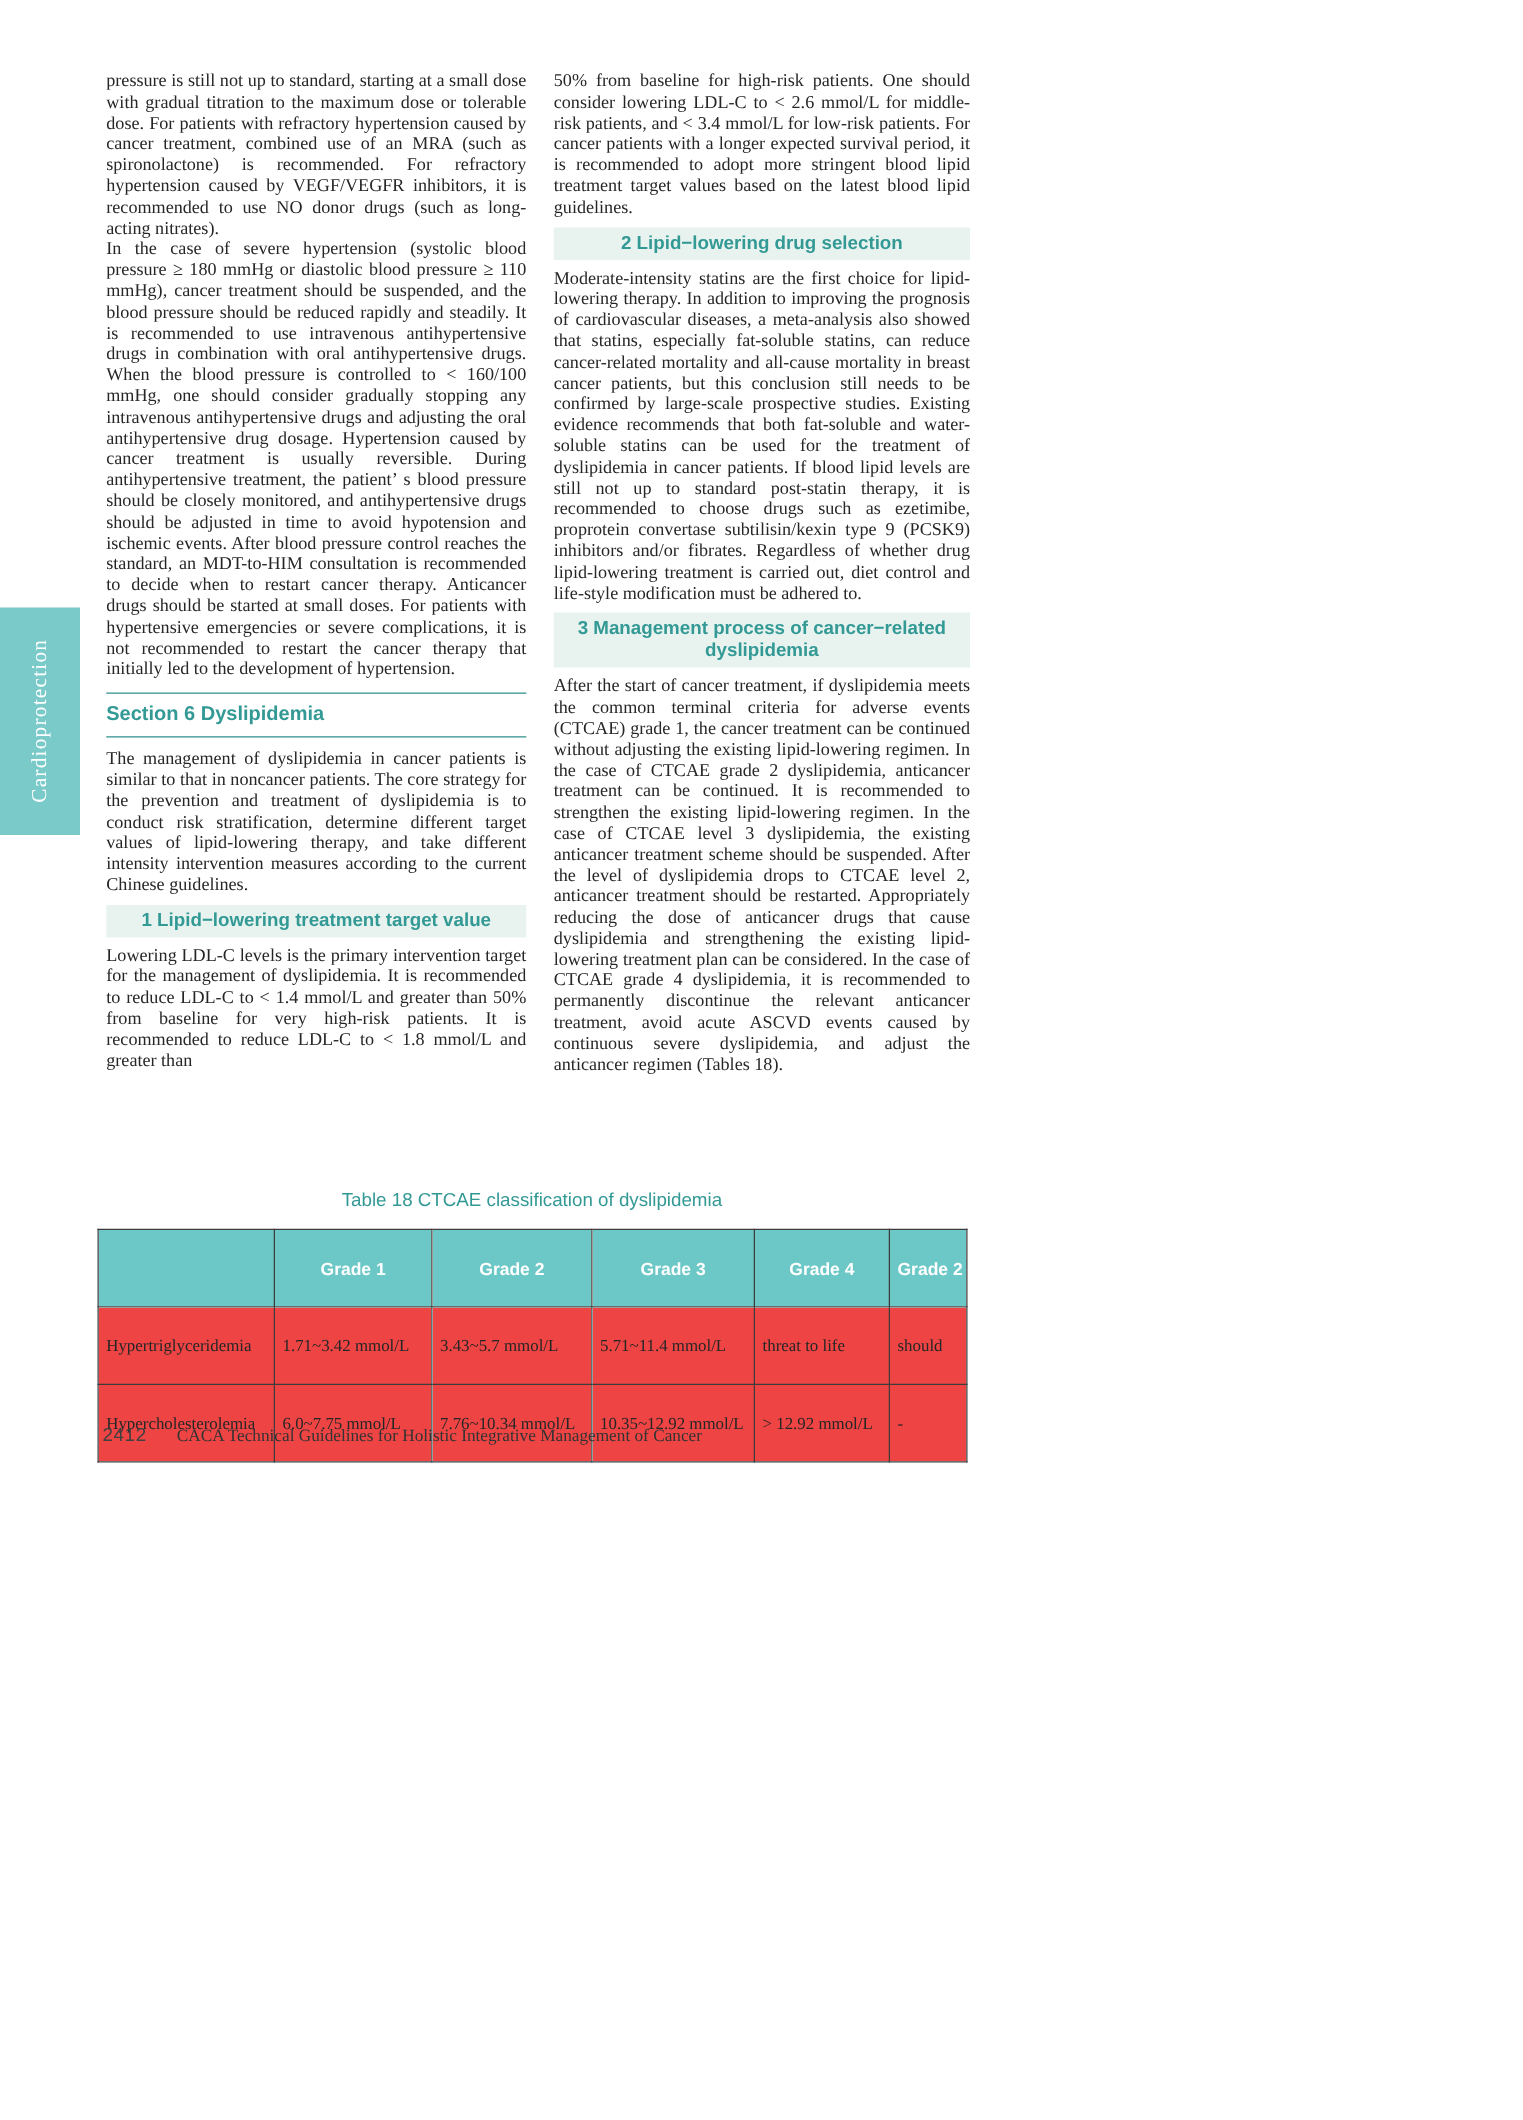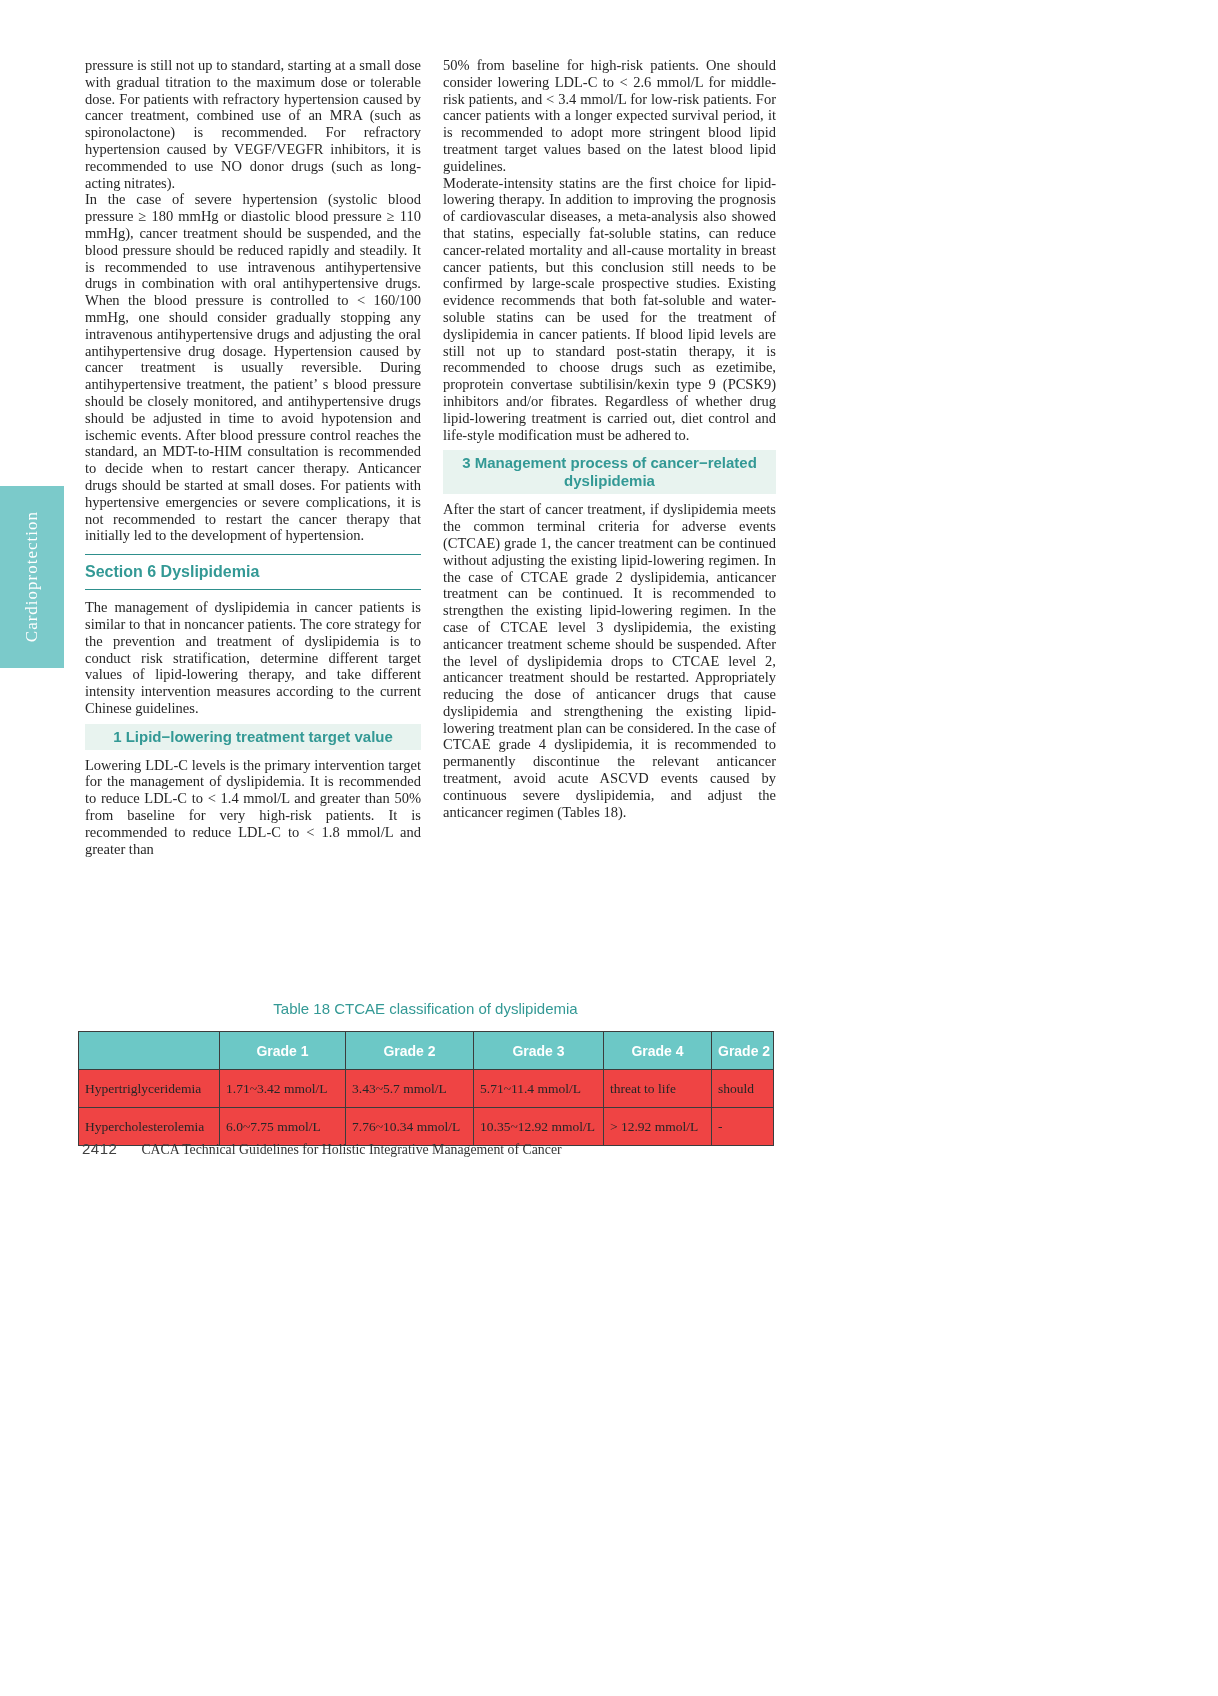--- a/index.html
+++ b/index.html
@@ -32,32 +32,32 @@
   .side-tab{
     position:absolute;left:0;top:486px;width:64px;height:182px;
     background:#7bcaca;display:flex;align-items:center;justify-content:center;
   }
   .side-tab span{
     writing-mode:vertical-rl;transform:rotate(180deg);
     color:#ffffff;font-family:"Liberation Serif", serif;
     font-size:17px;letter-spacing:1px;white-space:nowrap;
   }
 
-  .table-block{position:absolute;left:78px;top:952px;width:695px;margin-top:48px;}
+  .table-block{position:absolute;left:78px;top:952px;width:695px;}
   .table-caption{
     text-align:center;margin-bottom:14px;
     font-family:"Liberation Sans", sans-serif;
     font-size:15px;color:#339995;
   }
   table.ctcae{
     border-collapse:collapse;width:695px;table-layout:fixed;
     font-size:13.5px;
   }
   table.ctcae th, table.ctcae td{
-    border:1px solid #3c3c3c;padding:8px 6px;overflow:hidden;white-space:nowrap;
+    border:1px solid #3c3c3c;padding:20px 6px;overflow:hidden;white-space:nowrap;
   }
   table.ctcae th{
     background:#6cc8c6;color:#ffffff;
     font-family:"Liberation Sans", sans-serif;font-weight:bold;
     font-size:14px;text-align:center;height:21px;
   }
   table.ctcae td{
     background:#ef4444;color:#262626;text-align:left;height:21px;
   }
 
@@ -83,20 +83,21 @@
   <p>pressure is still not up to standard, starting at a small dose with gradual titration to the maximum dose or tolerable dose. For patients with refractory hypertension caused by cancer treatment, combined use of an MRA (such as spironolactone) is recommended. For refractory hypertension caused by VEGF/VEGFR inhibitors, it is recommended to use NO donor drugs (such as long-acting nitrates).</p>
   <p>In the case of severe hypertension (systolic blood pressure ≥ 180 mmHg or diastolic blood pressure ≥ 110 mmHg), cancer treatment should be suspended, and the blood pressure should be reduced rapidly and steadily. It is recommended to use intravenous antihypertensive drugs in combination with oral antihypertensive drugs. When the blood pressure is controlled to &lt; 160/100 mmHg, one should consider gradually stopping any intravenous antihypertensive drugs and adjusting the oral antihypertensive drug dosage. Hypertension caused by cancer treatment is usually reversible. During antihypertensive treatment, the patient’ s blood pressure should be closely monitored, and antihypertensive drugs should be adjusted in time to avoid hypotension and ischemic events. After blood pressure control reaches the standard, an MDT-to-HIM consultation is recommended to decide when to restart cancer therapy. Anticancer drugs should be started at small doses. For patients with hypertensive emergencies or severe complications, it is not recommended to restart the cancer therapy that initially led to the development of hypertension.</p>
   <div class="section-heading">Section 6 Dyslipidemia</div>
   <p>The management of dyslipidemia in cancer patients is similar to that in noncancer patients. The core strategy for the prevention and treatment of dyslipidemia is to conduct risk stratification, determine different target values of lipid-lowering therapy, and take different intensity intervention measures according to the current Chinese guidelines.</p>
   <div class="subheading">1 Lipid−lowering treatment target value</div>
   <p>Lowering LDL-C levels is the primary intervention target for the management of dyslipidemia. It is recommended to reduce LDL-C to &lt; 1.4 mmol/L and greater than 50% from baseline for very high-risk patients. It is recommended to reduce LDL-C to &lt; 1.8 mmol/L and greater than</p>
 </div>
 
 <div class="col col-right">
   <p>50% from baseline for high-risk patients. One should consider lowering LDL-C to &lt; 2.6 mmol/L for middle-risk patients, and &lt; 3.4 mmol/L for low-risk patients. For cancer patients with a longer expected survival period, it is recommended to adopt more stringent blood lipid treatment target values based on the latest blood lipid guidelines.</p>
+  <div class="subheading">2 Lipid−lowering drug selection</div>
   <p>Moderate-intensity statins are the first choice for lipid-lowering therapy. In addition to improving the prognosis of cardiovascular diseases, a meta-analysis also showed that statins, especially fat-soluble statins, can reduce cancer-related mortality and all-cause mortality in breast cancer patients, but this conclusion still needs to be confirmed by large-scale prospective studies. Existing evidence recommends that both fat-soluble and water-soluble statins can be used for the treatment of dyslipidemia in cancer patients. If blood lipid levels are still not up to standard post-statin therapy, it is recommended to choose drugs such as ezetimibe, proprotein convertase subtilisin/kexin type 9 (PCSK9) inhibitors and/or fibrates. Regardless of whether drug lipid-lowering treatment is carried out, diet control and life-style modification must be adhered to.</p>
   <div class="subheading">3 Management process of cancer−related dyslipidemia</div>
   <p>After the start of cancer treatment, if dyslipidemia meets the common terminal criteria for adverse events (CTCAE) grade 1, the cancer treatment can be continued without adjusting the existing lipid-lowering regimen. In the case of CTCAE grade 2 dyslipidemia, anticancer treatment can be continued. It is recommended to strengthen the existing lipid-lowering regimen. In the case of CTCAE level 3 dyslipidemia, the existing anticancer treatment scheme should be suspended. After the level of dyslipidemia drops to CTCAE level 2, anticancer treatment should be restarted. Appropriately reducing the dose of anticancer drugs that cause dyslipidemia and strengthening the existing lipid-lowering treatment plan can be considered. In the case of CTCAE grade 4 dyslipidemia, it is recommended to permanently discontinue the relevant anticancer treatment, avoid acute ASCVD events caused by continuous severe dyslipidemia, and adjust the anticancer regimen (Tables 18).</p>
 </div>
 
 <div class="table-block">
   <div class="table-caption">Table 18 CTCAE classification of dyslipidemia</div>
   <table class="ctcae">
     <colgroup>
       <col style="width:141px">

